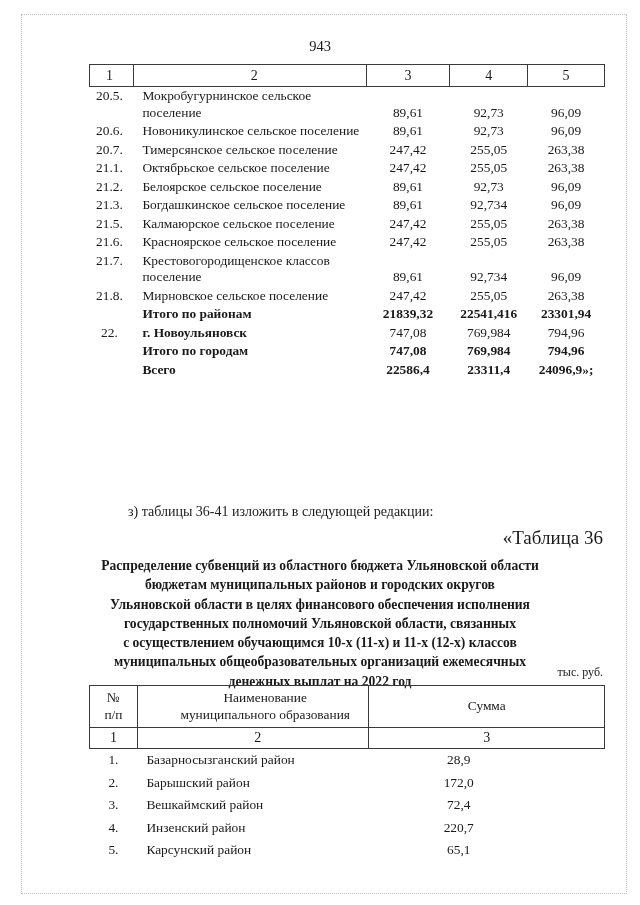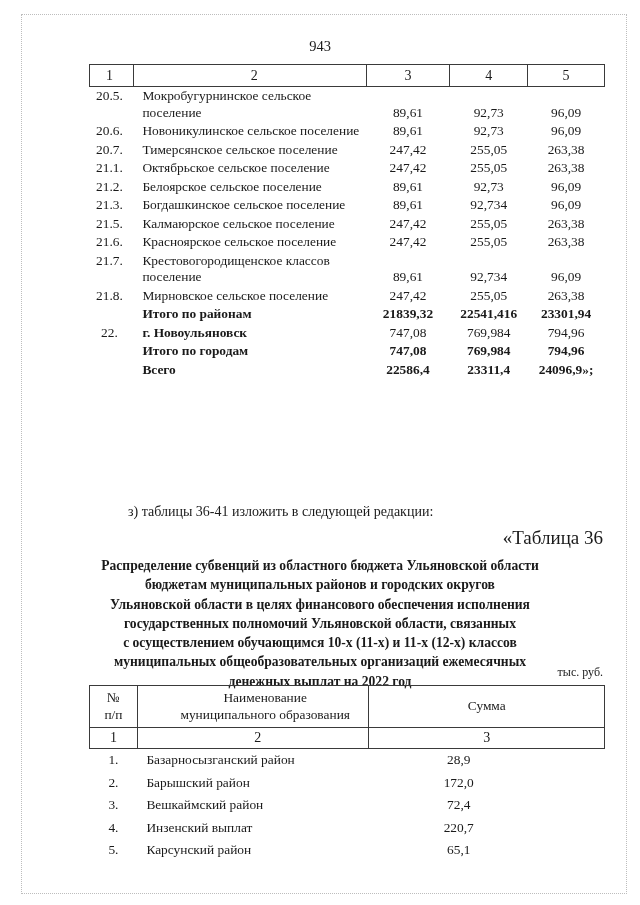--- a/index.html
+++ b/index.html
@@ -300,21 +300,21 @@
             <td class="t2-name">Барышский район</td>
             <td class="t2-sum-val">172,0</td>
           </tr>
           <tr class="body-row">
             <td class="t2-no">3.</td>
             <td class="t2-name">Вешкаймский район</td>
             <td class="t2-sum-val">72,4</td>
           </tr>
           <tr class="body-row">
             <td class="t2-no">4.</td>
-            <td class="t2-name">Инзенский выплат</td>
+            <td class="t2-name">Инзенский район</td>
             <td class="t2-sum-val">220,7</td>
           </tr>
           <tr class="body-row">
             <td class="t2-no">5.</td>
             <td class="t2-name">Карсунский район</td>
             <td class="t2-sum-val">65,1</td>
           </tr>
         </tbody>
     </table>
   </div>

